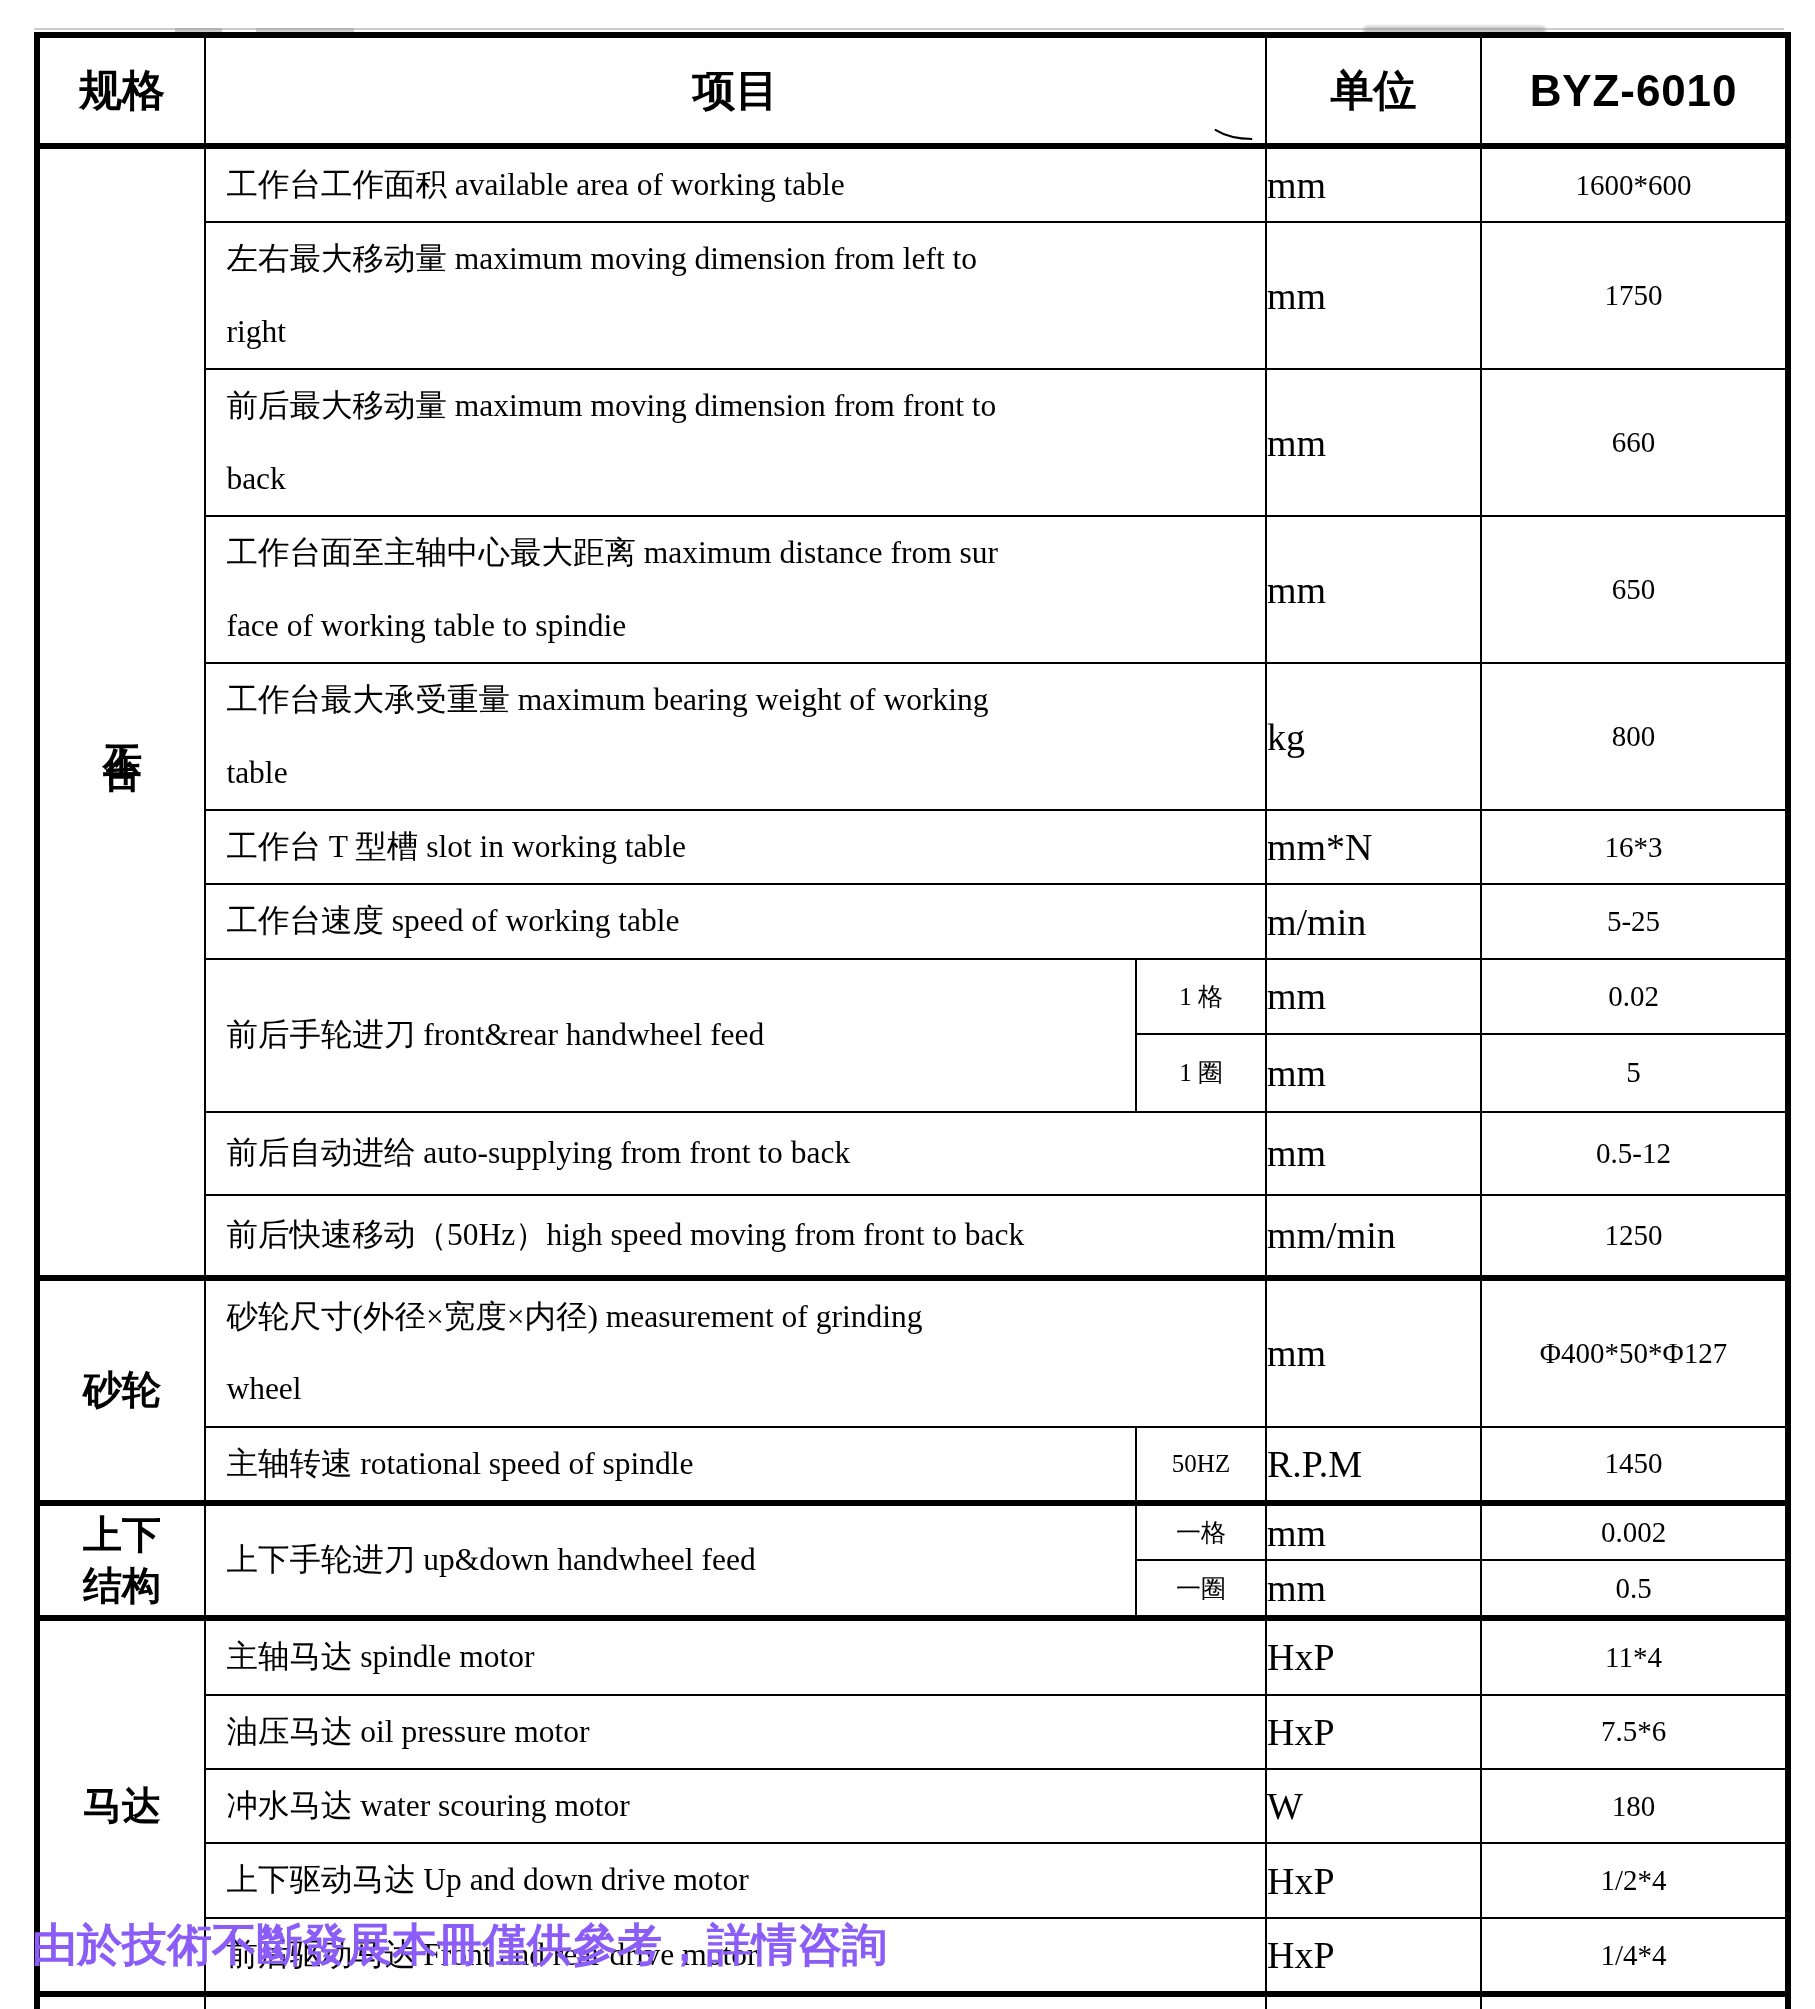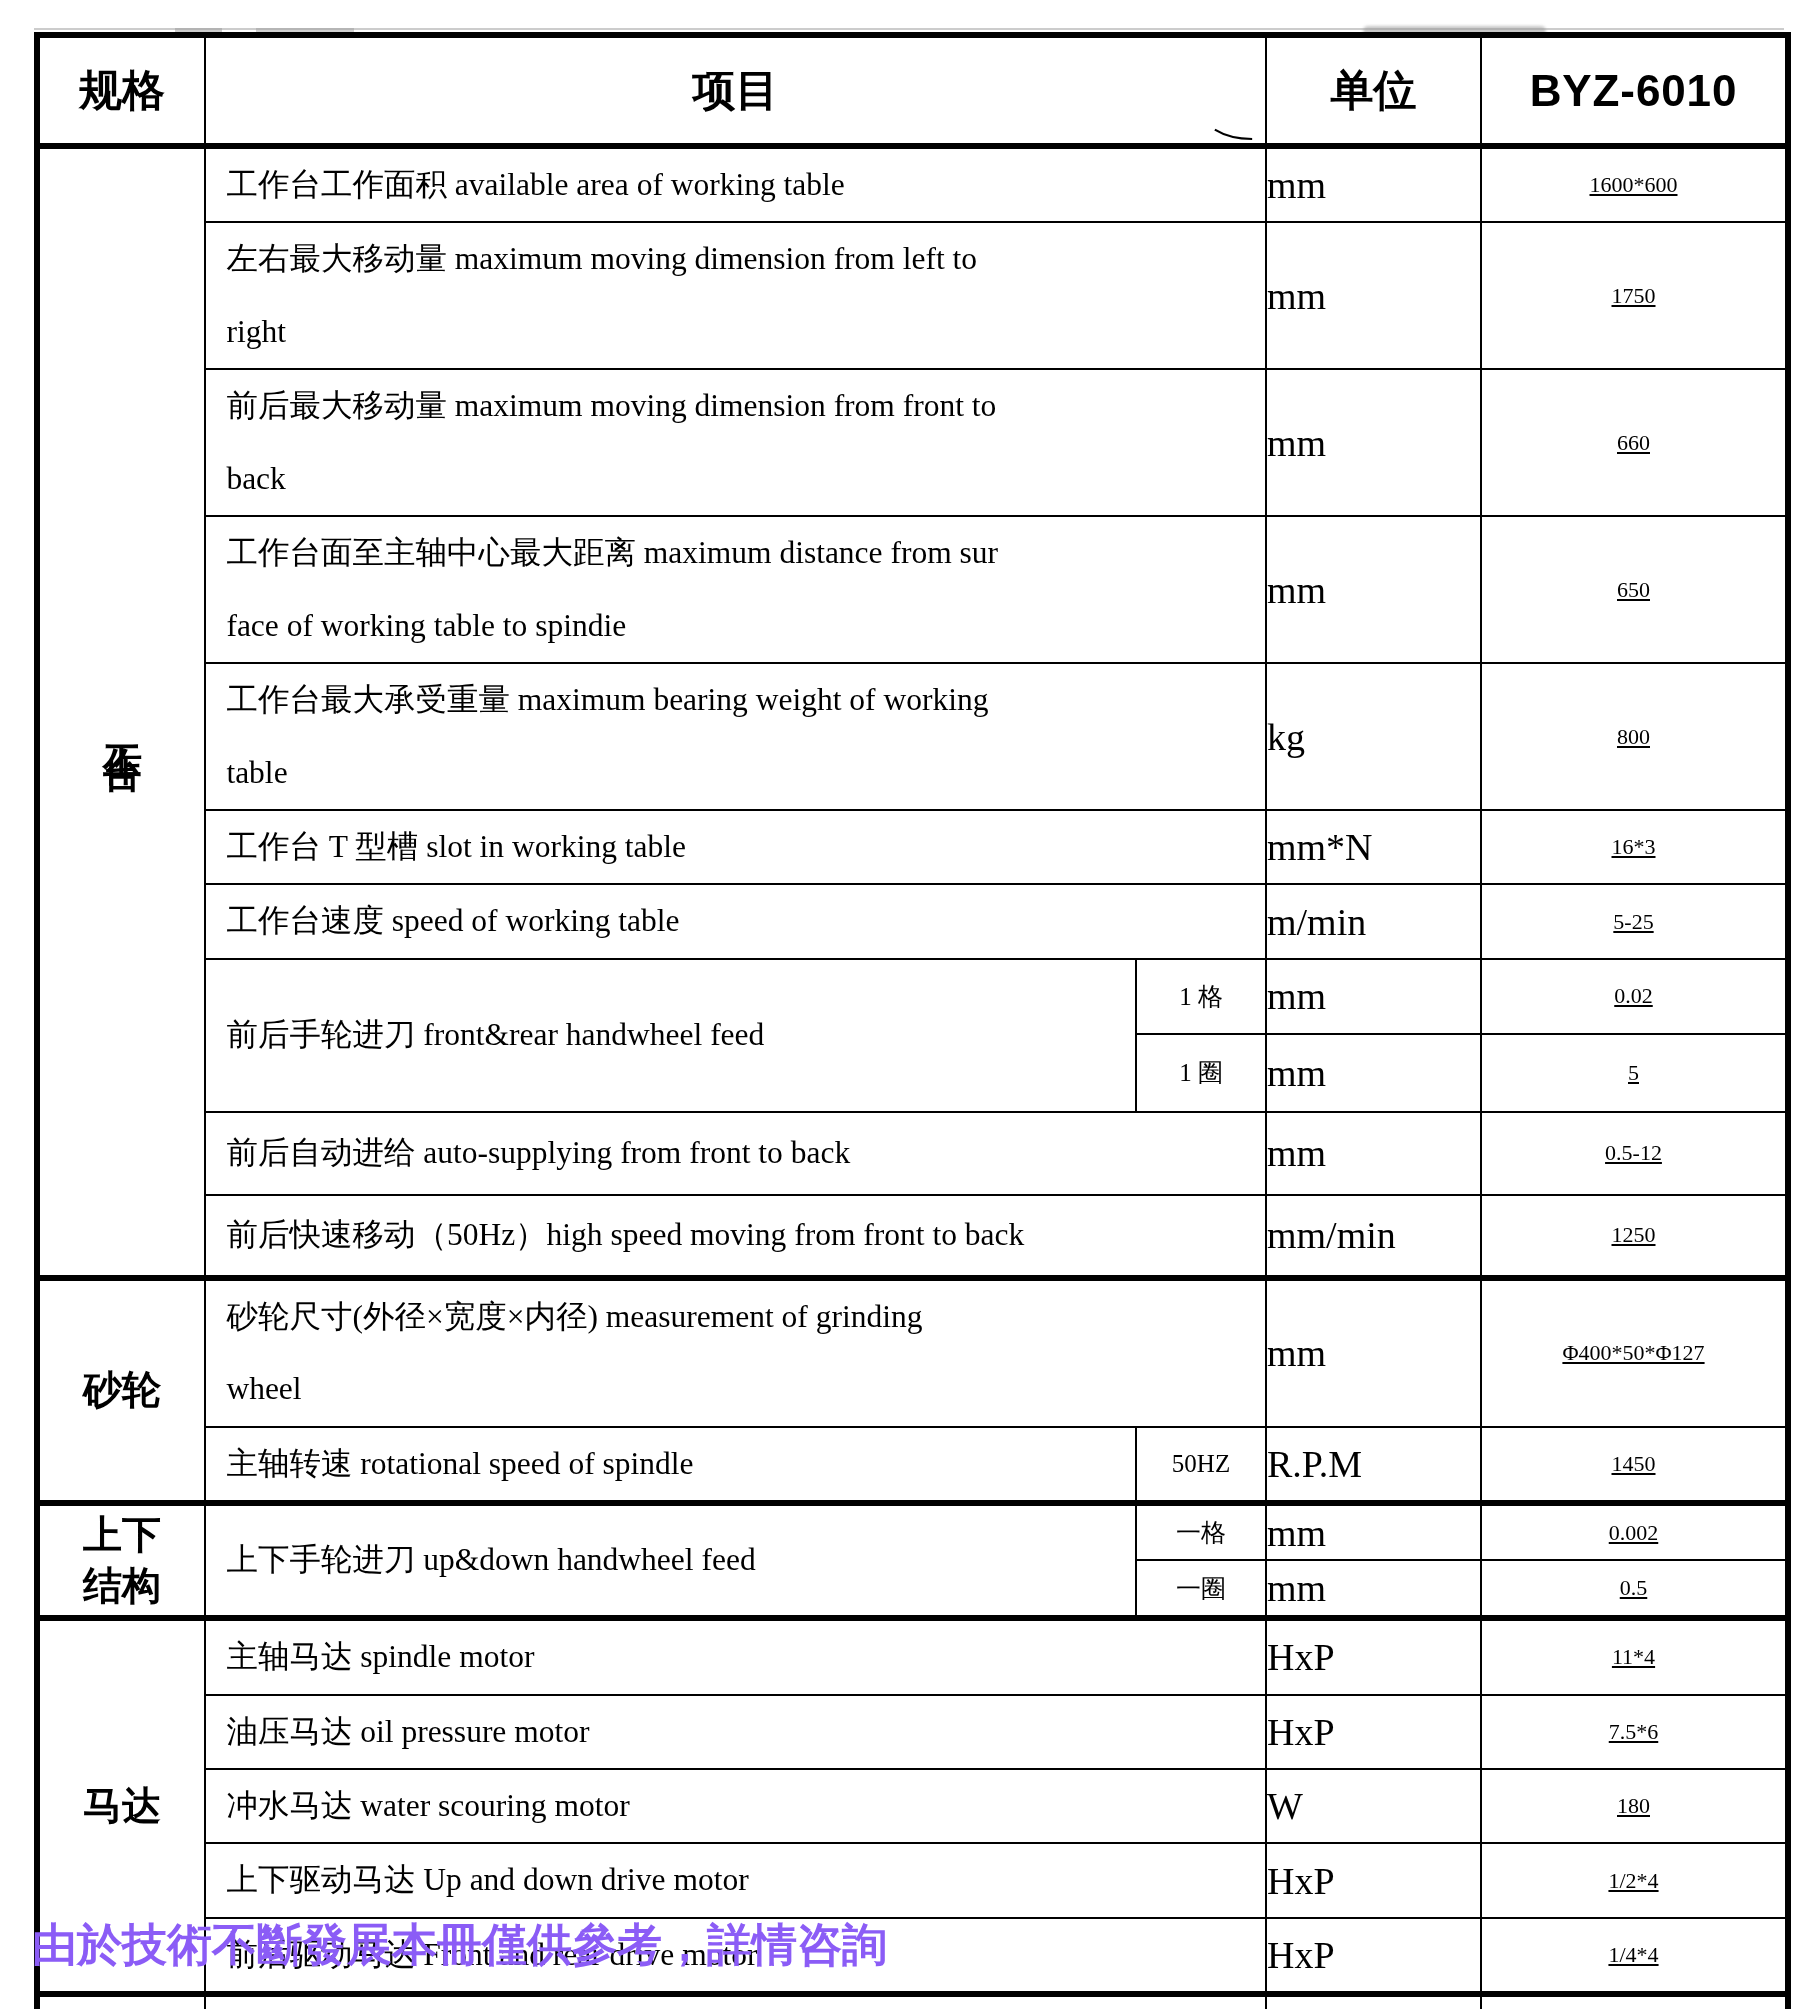--- a/index.html
+++ b/index.html
@@ -17,21 +17,21 @@
   th.model{font-size:44px;letter-spacing:0.9px;}
   td.cat{font-family:"Liberation Sans","DejaVu Sans",sans-serif;
          font-weight:bold;font-size:39px;text-align:center;
          white-space:pre-line;line-height:1.3;}
   td.cat .vert{writing-mode:vertical-rl;text-orientation:upright;
                display:inline-block;line-height:1.1;letter-spacing:3.4px;}
   td.item{font-size:31.5px;text-align:left;padding-left:20.4px;padding-right:6.8px;
           white-space:pre-line;line-height:2.3;margin-left:28px;}
   td.sub{font-size:25px;text-align:center;}
   td.unit{font-size:38px;text-align:left;}
-  td.val{font-size:22px;text-align:center;text-decoration:underline;}
+  td.val{font-size:29px;text-align:center;}
   #footer-note{position:absolute;left:32px;top:1915px;
                font-family:"Liberation Sans","DejaVu Sans",sans-serif;
                font-weight:bold;font-size:45px;color:#8b5cf6;white-space:nowrap;}
   .artifact{position:absolute;background:#9a9a9a;}
   #smudge-top{left:1363px;top:25.6px;width:183px;height:10.2px;border-radius:5.1px;
               opacity:.55;filter:blur(1.7px);}
   #dash-a{left:175px;top:28px;width:47px;height:4.3px;opacity:.5;}
   #dash-b{left:256px;top:28px;width:98px;height:4.3px;opacity:.45;}
   #topline{left:34px;top:28px;width:1750px;height:1.7px;opacity:.5;}
   #swoosh{position:absolute;left:1214px;top:128px;}

